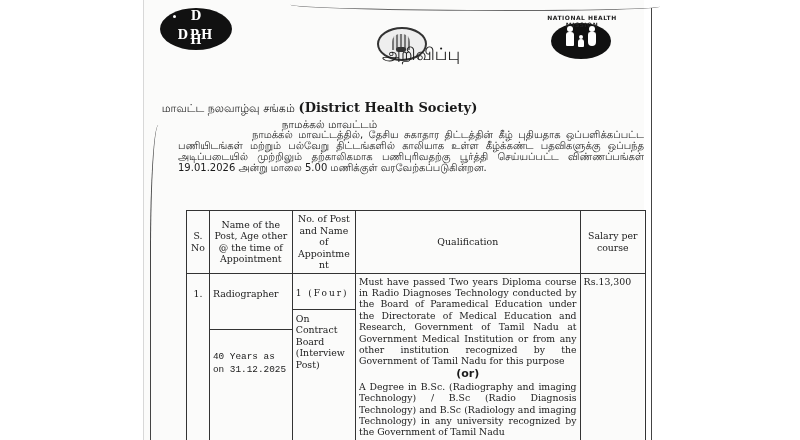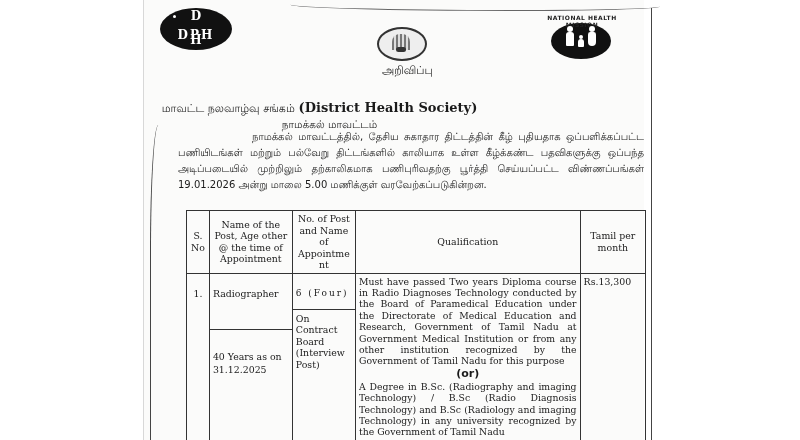--- a/index.html
+++ b/index.html
@@ -34,58 +34,58 @@
   .logo-dph .l1 { position:absolute; left:0; right:0; top:3px; }
   .logo-dph .l2 { position:absolute; left:0; right:0; top:22px; letter-spacing:2px; }
   .logo-dph .l3 { position:absolute; left:0; right:0; top:27px; }
   .logo-tn {
     position:absolute; left:377px; top:27px; width:46px; height:30px;
     border:2px solid #333; border-radius:50%; background:#eee;
   }
   .logo-tn .tower { position:absolute; left:13px; top:5px; width:18px; height:16px;
     background:repeating-linear-gradient(90deg,#777 0 2px,#ddd 2px 4px); border-radius:8px 8px 0 0; }
   .logo-tn .base { position:absolute; left:17px; top:18px; width:10px; height:5px; background:#333; border-radius:3px; }
-  .notice-label { position:absolute; left:382px; top:64px; font-family:"DejaVu Sans", sans-serif; font-size:11px; }
+  .notice-label { position:absolute; left:382px; top:44px; font-family:"DejaVu Sans", sans-serif; font-size:17px; }
   .logo-nhm {
     position:absolute; left:551px; top:23px; width:60px; height:36px;
     background:#111; border-radius:50%;
   }
   .logo-nhm .txt { position:absolute; left:-4px; top:-9px; width:70px; text-align:center;
     font-family:"DejaVu Sans", sans-serif; font-size:6px; font-weight:bold; color:#222; letter-spacing:0.5px; }
   .logo-nhm .fig { position:absolute; top:9px; width:8px; height:14px; background:#fff; border-radius:3px 3px 1px 1px; }
   .logo-nhm .head { position:absolute; top:3px; width:6px; height:6px; background:#fff; border-radius:50%; }
   
   .title-line { position:absolute; left:0; width:639px; text-align:center; }
   .title-main { top:100px; font-size:12px; }
   .title-main .ta { font-family:"DejaVu Sans", sans-serif; font-size:11px; }
   .title-main .en { font-family:"DejaVu Serif", serif; font-weight:bold; font-size:13px; }
   .title-sub { top:118px; font-family:"DejaVu Sans", sans-serif; font-size:10.5px; left:10px; }
   .para {
     position:absolute; left:178px; top:129px; width:466px;
-    font-family:"DejaVu Sans", sans-serif; font-size:10px; line-height:16px;
+    font-family:"DejaVu Sans", sans-serif; font-size:10px; line-height:11px;
     text-align:justify;
   }
   .para .indent { display:inline-block; width:74px; }
   
   table.posts {
     position:absolute; left:186px; top:210px; width:460px;
     border-collapse:collapse; font-family:"DejaVu Serif", serif; font-size:9.4px;
     table-layout:fixed;
   }
   table.posts th, table.posts td { border:1px solid #333; vertical-align:top; padding:2px 3px; }
   table.posts th { font-weight:normal; text-align:center; vertical-align:middle; line-height:11.5px; height:56px; }
   .c-sno { width:21px; }
   .c-name { width:76px; }
   .c-mode { width:58px; }
   .c-qual { width:206px; }
   .c-sal { width:60px; }
   td.sno { text-align:center; padding-top:14px !important; }
   td.name-cell { padding:0 !important; }
   .name-top { height:56px; border-bottom:1px solid #333; padding:14px 3px 12px; box-sizing:border-box; }
-  .age { padding:20px 3px 0; line-height:13px; }
+  .age { padding:20px 3px 0; line-height:13px;font-family:Liberation Mono, monospace; }
   td.mode-cell { padding:0 !important; }
   .mode-top { height:36px; border-bottom:1px solid #333; padding:14px 3px 0; box-sizing:border-box; letter-spacing:2px; white-space:nowrap; font-size:9px; }
   .mode-bot { padding:3px 3px; line-height:11.5px; }
   td.qual { text-align:justify; line-height:11.4px; font-size:9.3px; }
   .or { text-align:center; font-family:"DejaVu Sans", sans-serif; font-weight:bold; font-size:11px; line-height:14px; }
   td.sal { white-space:nowrap; }
   tr.row1 td { height:175px; }
 </style>
 </head>
 <body>
@@ -133,32 +133,32 @@
       <col class="c-mode">
       <col class="c-qual">
       <col class="c-sal">
     </colgroup>
   <thead>
     <tr>
       <th>S. No</th>
       <th>Name of the Post, Age other @ the time of Appointment</th>
       <th>No. of Post and Name of Appointme nt</th>
       <th>Qualification</th>
-      <th>Tamil per month</th>
+      <th>Salary per course</th>
     </tr>
   </thead>
   <tbody>
     <tr class="row1">
       <td class="sno">1.</td>
       <td class="name-cell">
         <div class="name-top">Radiographer</div>
         <div class="age">40 Years as on 31.12.2025</div>
       </td>
       <td class="mode-cell">
-        <div class="mode-top">6 (Four)</div>
+        <div class="mode-top">1 (Four)</div>
         <div class="mode-bot">On Contract Board (Interview Post)</div>
       </td>
       <td class="qual">
         <div>Must have passed Two years Diploma course in Radio Diagnoses Technology conducted by the Board of Paramedical Education under the Directorate of Medical Education and Research, Government of Tamil Nadu at Government Medical Institution or from any other institution recognized by the Government of Tamil Nadu for this purpose</div>
         <div class="or">(or)</div>
         <div>A Degree in B.Sc. (Radiography and imaging Technology) / B.Sc (Radio Diagnosis Technology) and B.Sc (Radiology and imaging Technology) in any university recognized by the Government of Tamil Nadu</div>
       </td>
       <td class="sal">Rs.13,300</td>
     </tr>
   </tbody>

